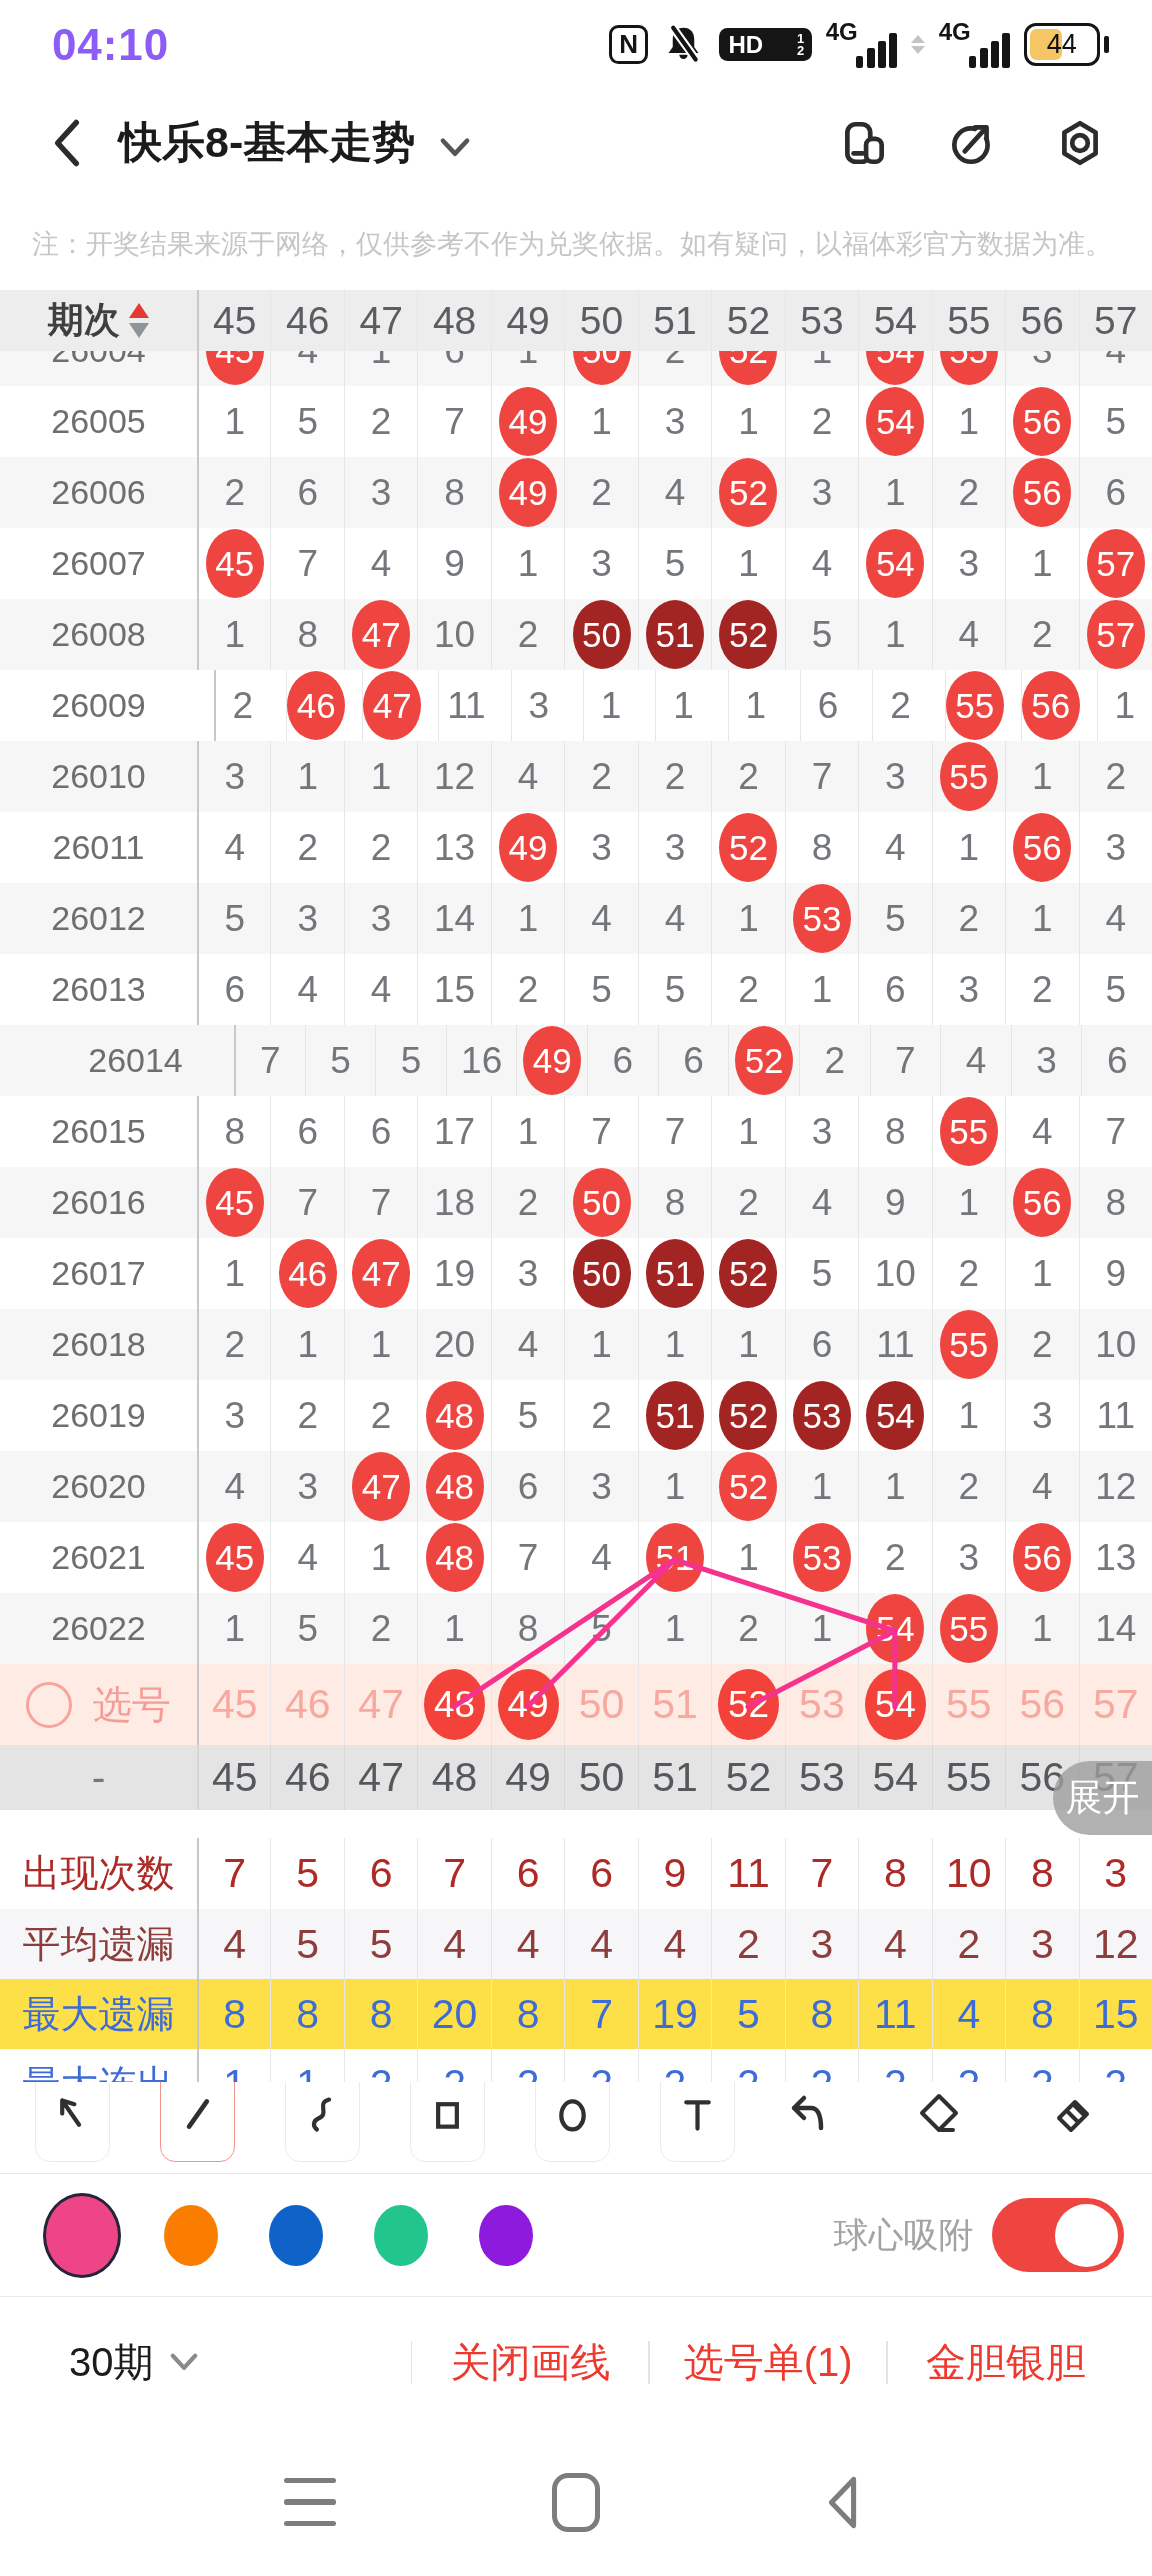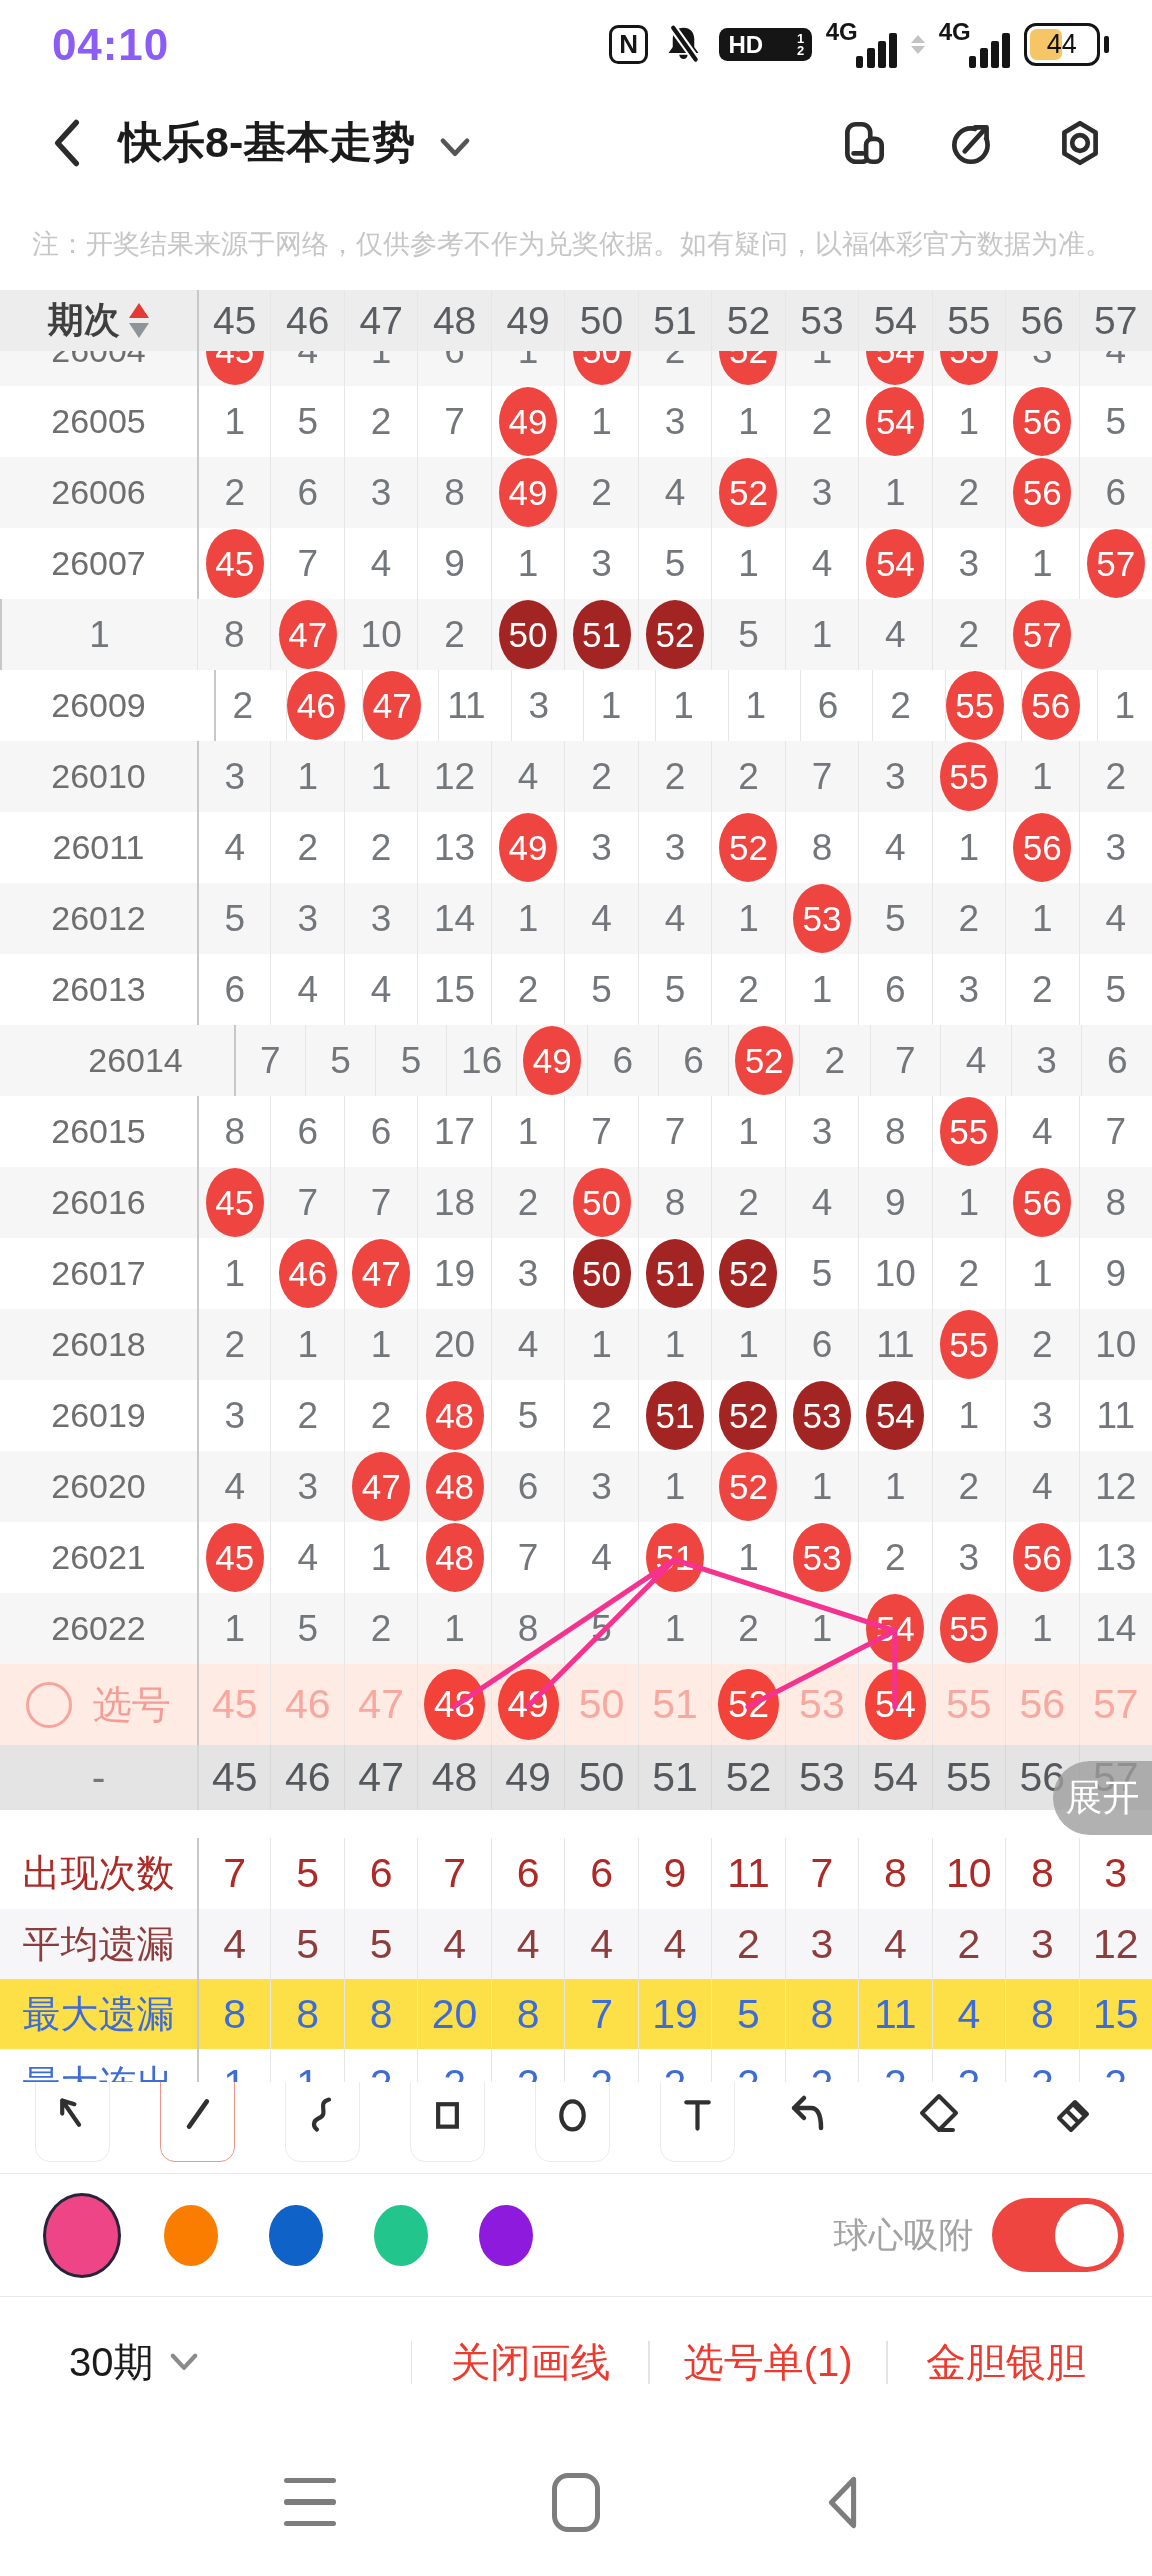--- a/index.html
+++ b/index.html
@@ -297,20 +297,21 @@
         <div class="cell">
           <div class="ball">54</div>
         </div>
         <div class="cell">3</div>
         <div class="cell">1</div>
         <div class="cell">
           <div class="ball">57</div>
         </div>
       </div>
       <div class="t-row even" style="height: 71px;">
+        <div class="labelcell">26008</div>
         <div class="cell first">1</div>
         <div class="cell">8</div>
         <div class="cell">
           <div class="ball">47</div>
         </div>
         <div class="cell">10</div>
         <div class="cell">2</div>
         <div class="cell">
           <div class="ball dark">50</div>
         </div>

